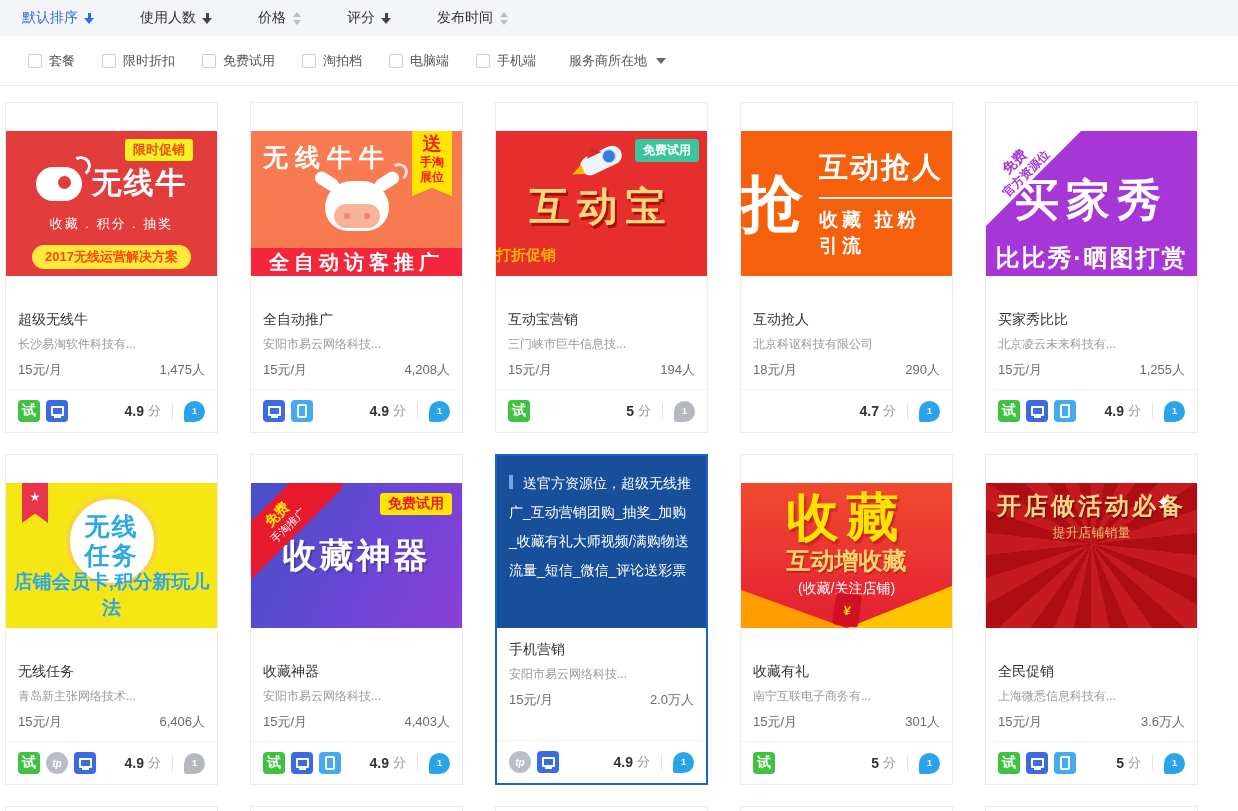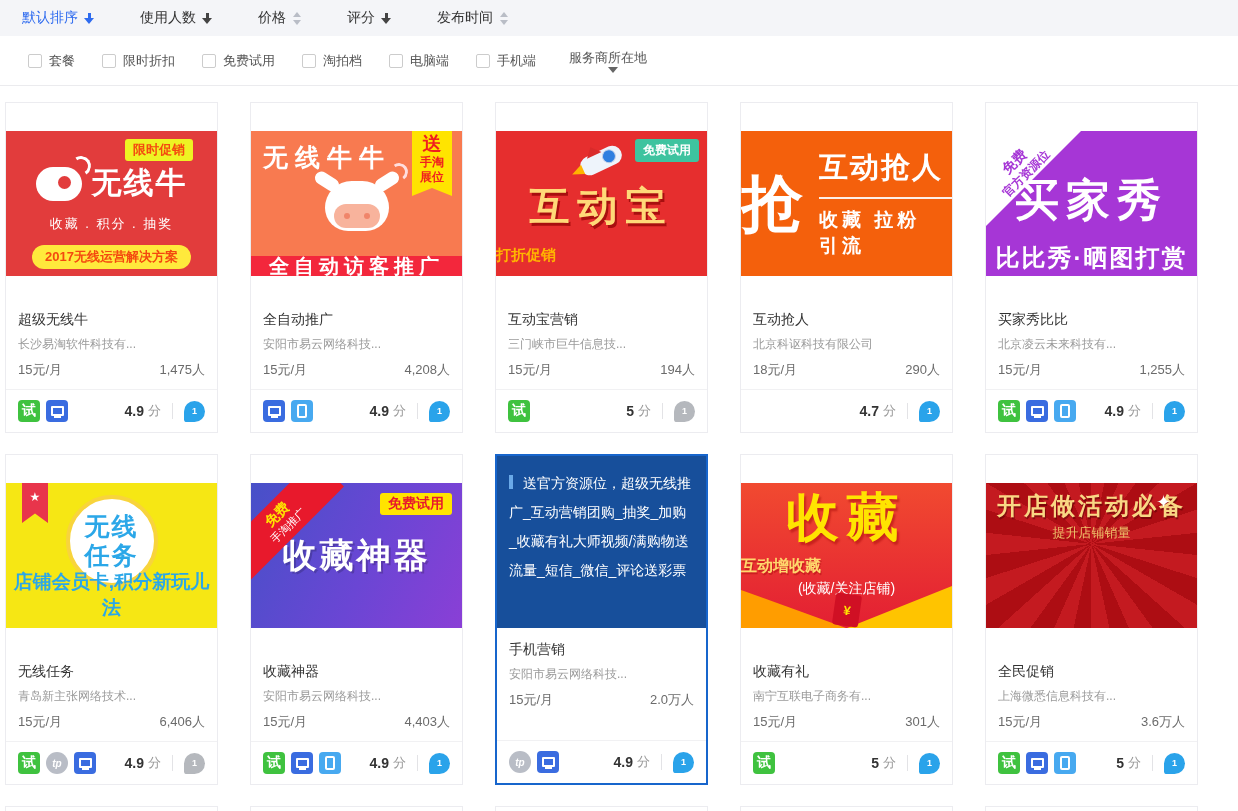--- a/index.html
+++ b/index.html
@@ -15,21 +15,21 @@
   .arrow .head { width:0; height:0; border-left:5px solid transparent; border-right:5px solid transparent; border-top:6px solid currentColor; }
   .sort-item .arrow { color:#444; } .sort-item.active .arrow { color:#2e6bef; }
   .carets { display:inline-flex; flex-direction:column; margin-left:7px; row-gap:3px; }
   .caret-up { width:0;height:0;border-left:4px solid transparent;border-right:4px solid transparent;border-bottom:5px solid #b9bdc6; }
   .caret-dn { width:0;height:0;border-left:4px solid transparent;border-right:4px solid transparent;border-top:5px solid #b9bdc6; }
 
   
   .filterbar { height:50px; background:#fff; border-bottom:1px solid #ebebee; display:flex; align-items:center; padding-left:28px; }
   .filter-item { display:inline-flex; align-items:center; margin-right:27px; font-size:13px; color:#555; cursor:pointer; }
   .cb { width:14px; height:14px; border:1px solid #ccc; border-radius:2px; background:#fff; margin-right:7px; }
-  .location { display:inline-flex; align-items:center; font-size:13px; color:#555; margin-left:6px; cursor:pointer;flex-direction:column; }
+  .location { display:inline-flex; align-items:center; font-size:13px; color:#555; margin-left:6px; cursor:pointer; }
   .dd-caret { width:0;height:0;border-left:5px solid transparent;border-right:5px solid transparent;border-top:6px solid #666; margin-left:9px; }
 
   
   .grid { margin:16px 0 0 5px; width:1198px; display:flex; flex-wrap:wrap; column-gap:32px; row-gap:21px; }
   .card { width:213px; height:331px; border:1px solid #ececf0; background:#fff; position:relative; cursor:pointer; }
   .card-top { height:173px; padding-top:28px; }
   .banner { width:100%; height:145px; position:relative; overflow:hidden; }
   .info { padding:0 12px; }
   .title { margin-top:36px; font-size:14px; color:#333; line-height:14px; white-space:nowrap; overflow:hidden; }
   .company { margin-top:12px; font-size:12px; color:#9a9a9a; line-height:12px; white-space:nowrap; overflow:hidden; }
@@ -79,21 +79,21 @@
   .b2-r1 { font-size:19px; font-weight:bold; line-height:1.1; }
   .b2-r2 { font-size:12px; font-weight:bold; line-height:1.25; }
   .b2-cow { position:absolute; top:44px; left:50%; transform:translateX(-50%); width:74px; height:56px; }
   .b2-face { position:absolute; left:5px; top:6px; width:64px; height:50px; background:#fff; border-radius:30px 30px 26px 26px; }
   .b2-horn { position:absolute; width:26px; height:13px; background:#fff; border-radius:8px; top:0; }
   .b2-horn.l { left:-6px; transform:rotate(32deg); } .b2-horn.r { right:-6px; transform:rotate(-32deg); }
   .b2-muzzle { position:absolute; left:9px; bottom:3px; width:46px; height:24px; background:#f8b39c; border-radius:12px; }
   .b2-nose { position:absolute; top:9px; width:6px; height:6px; border-radius:50%; background:#f0856a; }
   .b2-nose.l { left:10px; } .b2-nose.r { right:10px; }
   .b2-wifi { position:absolute; top:-12px; right:-14px; width:18px; height:18px; border:3px solid transparent; border-top:3px solid #fdd; border-right:3px solid #fdd; border-radius:50%; transform:rotate(10deg); }
-  .b2-strip { position:absolute; bottom:0; left:0; right:0; height:20px; background:#f3273c; color:#fff; font-size:20px; font-weight:bold; letter-spacing:5px; display:flex; align-items:center; justify-content:center; }
+  .b2-strip { position:absolute; bottom:0; left:0; right:0; height:28px; background:#f3273c; color:#fff; font-size:20px; font-weight:bold; letter-spacing:5px; display:flex; align-items:center; justify-content:center; }
 
   .b3 { background:#e62e2e; }
   .b3-tag { top:8px; right:8px; background:#3ec39f; color:#fff; font-size:12px; padding:3px 8px; }
   .b3-rocket { position:relative; width:54px; height:34px; margin:12px auto 0; }
   .b3-body { position:absolute; left:4px; top:8px; width:44px; height:19px; background:#eef4fb; border-radius:10px; transform:rotate(-25deg); }
   .b3-window { position:absolute; right:6px; top:2px; width:14px; height:14px; border-radius:50%; background:#2e7fe0; border:1px solid #c6d4ea; }
   .b3-fin { position:absolute; left:10px; top:-7px; width:0; height:0; border-left:8px solid transparent; border-right:8px solid transparent; border-bottom:9px solid #d92b2b; }
   .b3-flame { position:absolute; left:-10px; top:5px; width:0; height:0; border-top:5px solid transparent; border-bottom:5px solid transparent; border-right:12px solid #ffb400; }
   .b3-title { text-align:center; color:#ffd978; font-size:40px; font-weight:bold; letter-spacing:8px; margin-top:2px; text-shadow:2px 3px 0 #a80f0f; }
   .b3-feat { display:flex; justify-content:center; gap:15px; color:#ffb400; font-size:15px; font-weight:bold; margin-top:12px;flex-direction:column; }
@@ -119,21 +119,21 @@
   .b7 { background:linear-gradient(115deg,#4750c8 0%,#6a46d4 55%,#8a3fd6 100%); }
   .b7-ribbon { position:absolute; top:16px; left:-36px; width:134px; transform:rotate(-45deg); background:#e8192c; text-align:center; padding:3px 0 4px; line-height:1.25; }
   .b7-r1 { color:#ffe400; font-weight:bold; font-size:14px; }
   .b7-r2 { color:#fff; font-size:11px; }
   .b7-tag { top:10px; right:10px; background:#ffe400; color:#e8192c; font-size:14px; padding:2px 8px; }
   .b7-title { text-align:center; color:#fff; font-size:34px; font-weight:bold; margin-top:50px; letter-spacing:3px; text-shadow:2px 2px 0 rgba(0,0,0,.18); }
   .b7-sub { text-align:center; color:rgba(255,255,255,.92); font-size:16px; margin-top:13px; letter-spacing:2px; }
 
   .b9 { background:linear-gradient(180deg,#f14a30,#e31f33); }
   .b9-big { text-align:center; color:#ffe400; font-size:52px; font-weight:bold; letter-spacing:8px; line-height:1; margin-top:8px; text-shadow:2px 3px 2px rgba(150,0,0,.4); white-space:nowrap; }
-  .b9-mid { text-align:left; color:#ffd86c; font-size:16px; font-weight:bold; margin-top:13px; text-shadow:1px 2px 0 rgba(150,0,0,.35); }
+  .b9-mid { text-align:center; color:#ffd86c; font-size:24px; font-weight:bold; margin-top:2px; text-shadow:1px 2px 0 rgba(150,0,0,.35); }
   .b9-sub { text-align:center; color:#fff; font-size:14px; margin-top:3px; }
   .b9-fan-l { position:absolute; bottom:0; left:0; width:0; height:0; border-left:105px solid #ff9d00; border-top:38px solid transparent; }
   .b9-fan-r { position:absolute; bottom:0; right:0; width:0; height:0; border-right:105px solid #ffc400; border-top:42px solid transparent; }
   .b9-env { position:absolute; bottom:2px; left:50%; transform:translateX(-50%) rotate(8deg); width:26px; height:32px; background:#d01024; border-radius:3px; color:#ffe400; font-size:13px; font-weight:bold; display:flex; align-items:center; justify-content:center; }
 
   .b10 { background:repeating-conic-gradient(from 0deg at 50% 42%, #c41a20 0deg 12deg, #ad0d13 12deg 24deg); }
   .b10-badge { width:80px; height:80px; margin:10px auto 0; background:linear-gradient(180deg,#e03a2c,#c01420); border:3px solid #f2c878; border-radius:14px; display:flex; flex-direction:column; align-items:center; justify-content:center; color:#ffd978; font-size:22px; font-weight:bold; line-height:1.2; letter-spacing:2px; position:relative; }
   .b10-hot { position:absolute; top:-3px; left:-12px; background:#f2c878; color:#b51016; font-size:9px; font-weight:bold; padding:2px 5px; border-radius:3px; }
   .b10-sparkle { position:absolute; top:8px; right:26px; color:#fff; font-size:18px; font-weight:bold; }
   .b10-headline { text-align:center; color:#f9d784; font-size:24px; font-weight:bold; margin-top:7px; letter-spacing:3px; text-shadow:1px 2px 0 rgba(80,0,0,.5); }

